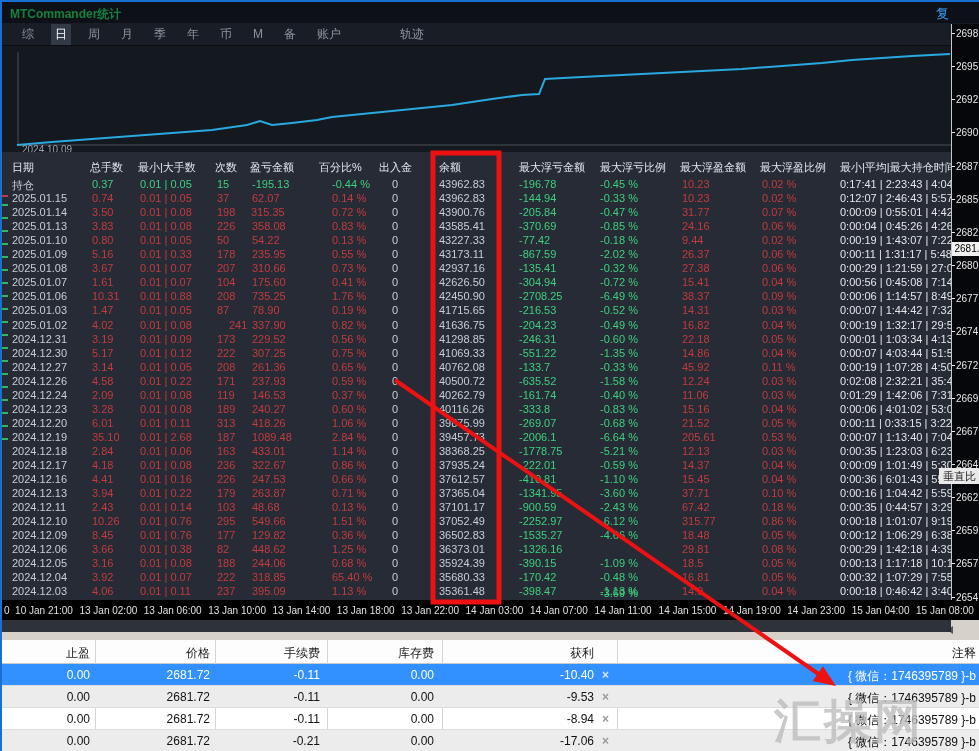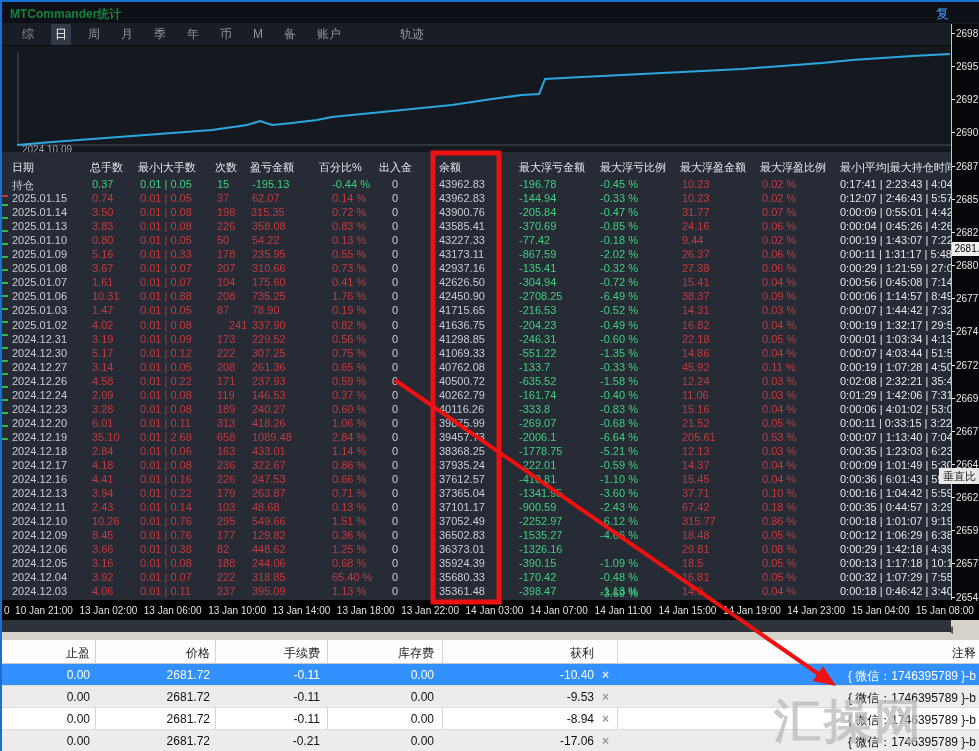--- a/index.html
+++ b/index.html
@@ -389,21 +389,21 @@
         <span class="c-green" style="left: 517px; position: absolute; white-space: nowrap;">-269.07</span>
         <span class="c-green" style="left: 598px; position: absolute; white-space: nowrap;">-0.68 %</span>
         <span class="c-red" style="left: 680px; position: absolute; white-space: nowrap;">21.52</span>
         <span class="c-red" style="left: 760px; position: absolute; white-space: nowrap;">0.05 %</span>
         <span class="c-white" style="left: 838px; position: absolute; white-space: nowrap;">0:00:11 | 0:33:15 | 3:22:30</span>
       </span>
       <span class="trow" style="top: 278.9px;">
         <span class="c-gray" style="left: 10px; position: absolute; white-space: nowrap;">2024.12.19</span>
         <span class="c-red" style="left: 90px; position: absolute; white-space: nowrap;">35.10</span>
         <span class="c-red" style="left: 138px; position: absolute; white-space: nowrap;">0.01 | 2.68</span>
-        <span class="c-red" style="left: 215px; position: absolute; white-space: nowrap;">658</span>
+        <span class="c-red" style="left: 215px; position: absolute; white-space: nowrap;">187</span>
         <span class="c-red" style="left: 250px; position: absolute; white-space: nowrap;">1089.48</span>
         <span class="c-red" style="left: 330px; position: absolute; white-space: nowrap;">2.84 %</span>
         <span class="c-gray" style="left: 390px; position: absolute; white-space: nowrap;">0</span>
         <span class="c-gray" style="left: 437px; position: absolute; white-space: nowrap;">39457.73</span>
         <span class="c-green" style="left: 517px; position: absolute; white-space: nowrap;">-2006.1</span>
         <span class="c-green" style="left: 598px; position: absolute; white-space: nowrap;">-6.64 %</span>
         <span class="c-red" style="left: 680px; position: absolute; white-space: nowrap;">205.61</span>
         <span class="c-red" style="left: 760px; position: absolute; white-space: nowrap;">0.53 %</span>
         <span class="c-white" style="left: 838px; position: absolute; white-space: nowrap;">0:00:07 | 1:13:40 | 7:04:18</span>
       </span>

